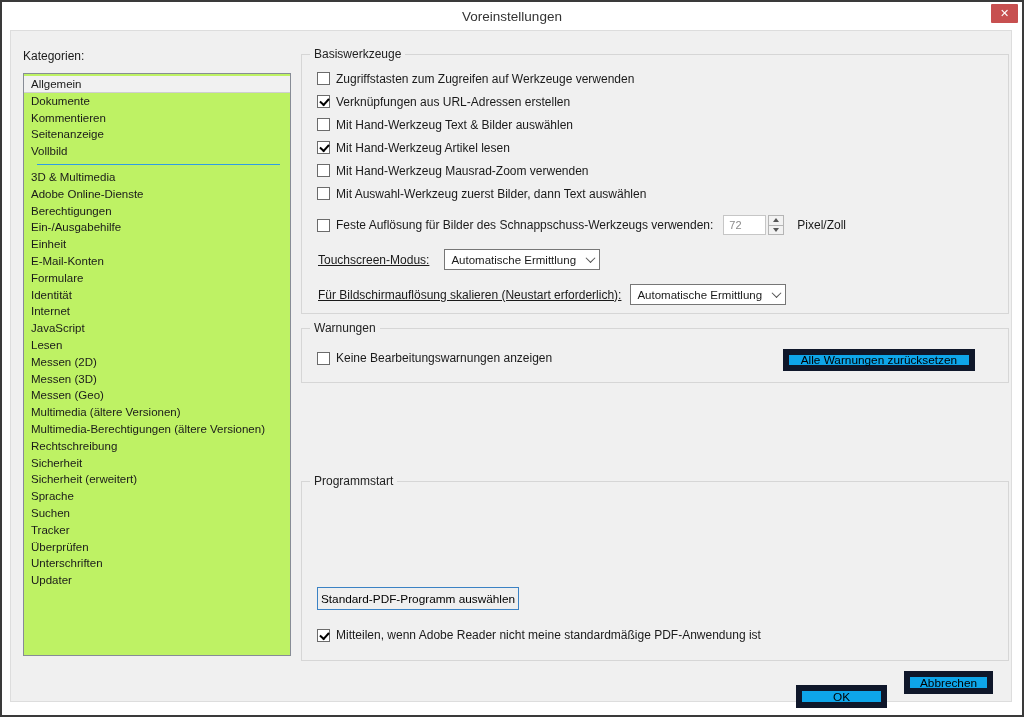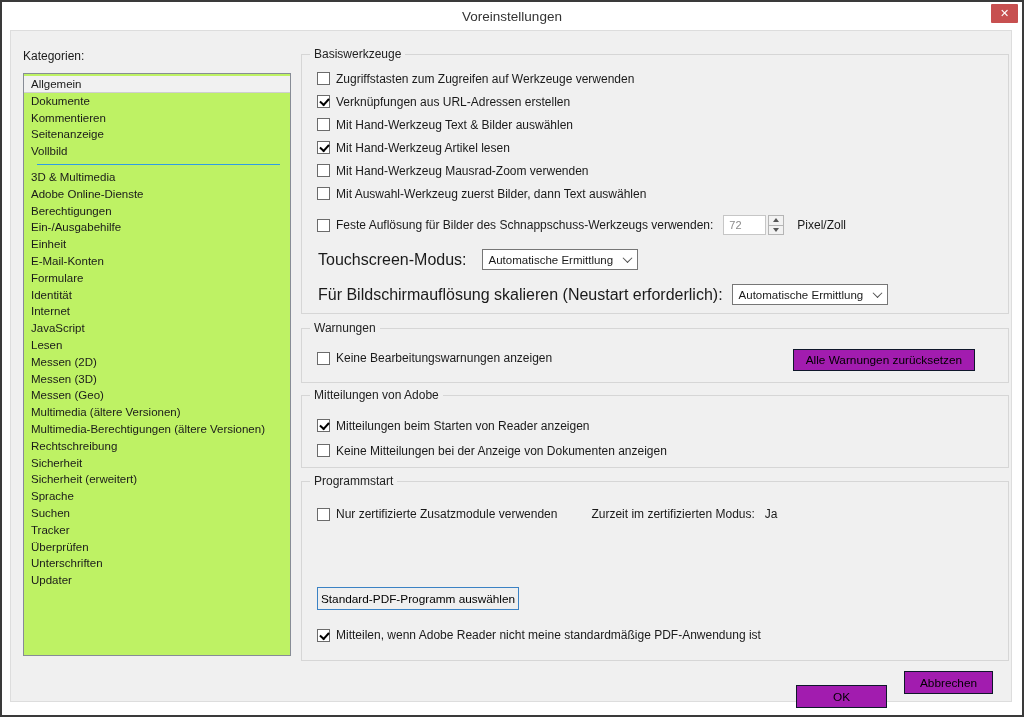--- a/index.html
+++ b/index.html
@@ -26,39 +26,39 @@
 
   .cb-list{position:absolute;left:15px;top:12px;right:8px;}
   .cb-row{display:flex;align-items:center;height:23px;}
   .g3 .cb-row{height:25px;}
   .cb{width:13px;height:13px;border:1px solid #6b6b6b;background:#fff;position:relative;flex:0 0 13px;}
   .cb.on::after{content:"";position:absolute;left:2px;top:2px;width:7px;height:4px;
                 border-left:2px solid #000;border-bottom:2px solid #000;transform:rotate(-48deg);}
   .cb-label{margin-left:6px;font-size:12px;white-space:nowrap;}
 
   .row{position:absolute;display:flex;align-items:center;text-align:center;}
-  .plain-label{font-size:16px;white-space:nowrap;}
+  .plain-label{font-size:12px;white-space:nowrap;text-decoration:underline;}
 
   .num-field{margin-left:10px;width:43px;height:20px;border:1px solid #c6c6c6;background:#fff;color:#8a8a8a;
              font-size:11px;display:flex;align-items:center;padding-left:5px;}
   .spin{margin-left:2px;width:16px;height:20px;border:1px solid #b5b5b5;display:flex;flex-direction:column;background:#f2f2f2;}
   .spin > div{flex:1;display:flex;align-items:center;justify-content:center;}
   .spin > div + div{border-top:1px solid #b5b5b5;}
   .tri-up{width:0;height:0;border-left:3px solid transparent;border-right:3px solid transparent;border-bottom:4px solid #555;}
   .tri-dn{width:0;height:0;border-left:3px solid transparent;border-right:3px solid transparent;border-top:4px solid #555;}
   .unit{margin-left:13px;font-size:12px;}
 
   .dropdown{height:21px;border:1px solid #767676;background:#fff;display:flex;align-items:center;
             padding-left:6px;font-size:11.5px;white-space:nowrap;cursor:default;}
   .dd-text{flex:1;padding-right:6px;}
   .dd-chev{width:18px;height:100%;display:flex;align-items:center;justify-content:center;}
   .dd-chev::after{content:"";width:6px;height:6px;border-right:1.4px solid #505050;border-bottom:1.4px solid #505050;
                   transform:rotate(45deg) translate(-1px,-1px);}
 
-  .btn{background:#a21caf;border:1px solid #0f172a;font-size:11.8px;color:#000;display:flex;
+  .btn{background:#0ea5e9;border:6px solid #0f172a;font-size:11.8px;color:#000;display:flex;
        align-items:center;justify-content:center;white-space:nowrap;cursor:default;font-family:inherit;}
   .reset-btn{position:absolute;right:33px;top:20px;height:22px;padding:0 12px;}
   .pdf-btn{position:absolute;left:15px;top:105px;width:202px;height:23px;background:#efefef;border:1px solid #3b82c4;}
   .ok-btn{position:absolute;left:785px;top:640px;width:91px;height:23px;margin-top:14px;}
   .cancel-btn{position:absolute;left:893px;top:640px;width:89px;height:23px;}
 
   .status-label{margin-left:34px;font-size:12px;white-space:nowrap;}
   .status-value{margin-left:10px;font-size:12px;}
 </style>
 </head>
@@ -212,44 +212,23 @@
 
     <div class="group g2">
       <span class="legend">Warnungen</span>
       <div class="row" style="left:15px;top:22px;height:14px;">
         <span class="cb"></span>
         <span class="cb-label">Keine Bearbeitungswarnungen anzeigen</span>
       </div>
       <button class="btn reset-btn">Alle Warnungen zurücksetzen</button>
     </div>
 
-    <div class="group g3">
-      <span class="legend">Mitteilungen von Adobe</span>
-      <div class="cb-list" style="top:17px;">
-
-          <div class="cb-row">
-            <span class="cb on"></span>
-            <span class="cb-label">Mitteilungen beim Starten von Reader anzeigen</span>
-          </div>
-
-          <div class="cb-row">
-            <span class="cb"></span>
-            <span class="cb-label">Keine Mitteilungen bei der Anzeige von Dokumenten anzeigen</span>
-          </div>
-        </div>
-    </div>
 
     <div class="group g4">
       <span class="legend">Programmstart</span>
-      <div class="row" style="left:15px;top:25px;height:14px;">
-        <span class="cb"></span>
-        <span class="cb-label">Nur zertifizierte Zusatzmodule verwenden</span>
-        <span class="status-label">Zurzeit im zertifizierten Modus:</span>
-        <span class="status-value">Ja</span>
-      </div>
       <button class="btn pdf-btn">Standard-PDF-Programm auswählen</button>
       <div class="row" style="left:15px;top:146px;height:14px;">
         <span class="cb on"></span>
         <span class="cb-label">Mitteilen, wenn Adobe Reader nicht meine standardmäßige PDF-Anwendung ist</span>
       </div>
     </div>
 
     <button class="btn ok-btn">OK</button>
     <button class="btn cancel-btn">Abbrechen</button>
   </div>

